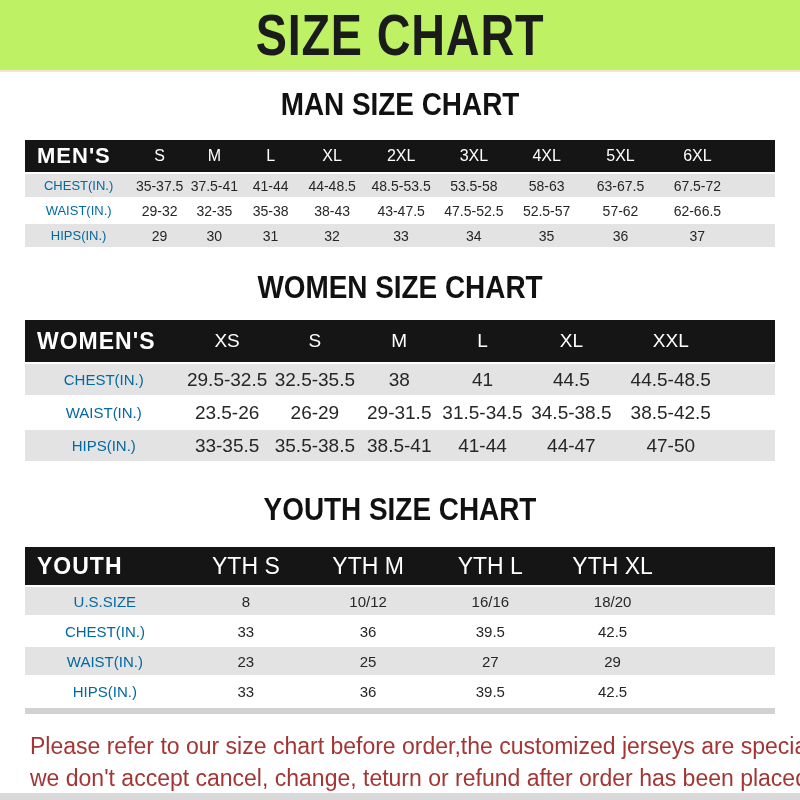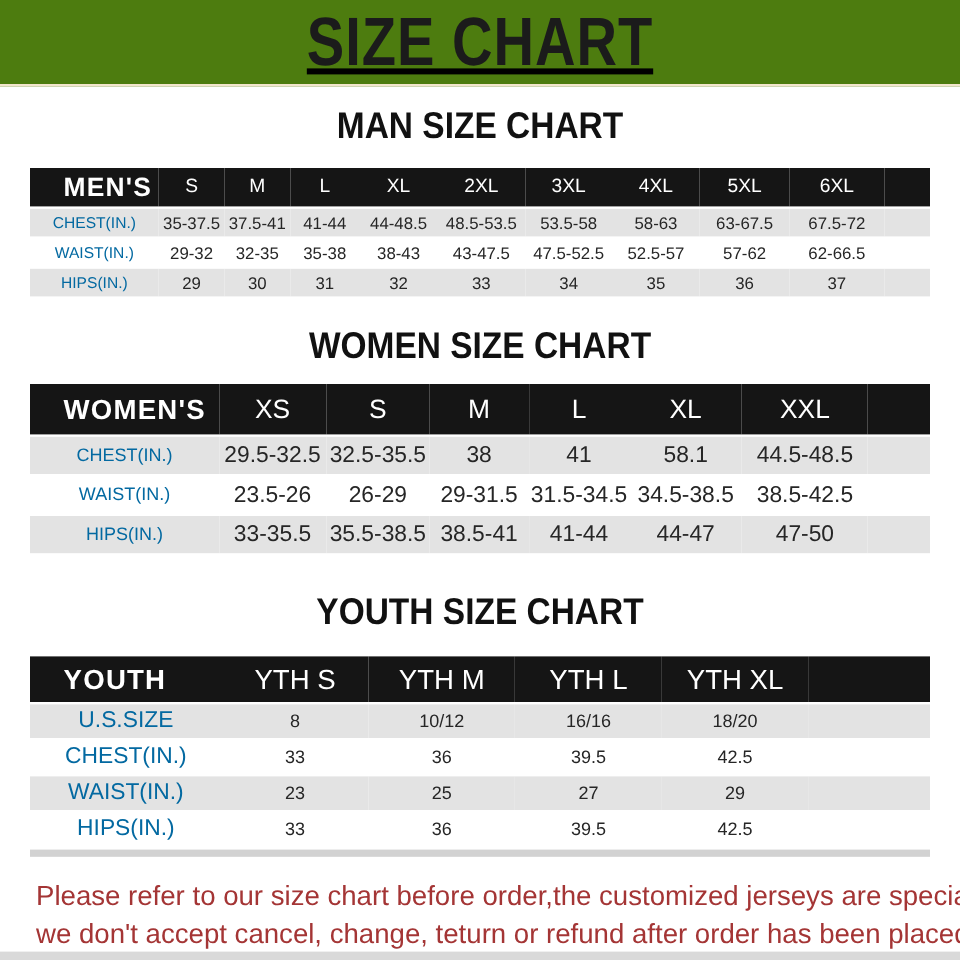--- a/index.html
+++ b/index.html
@@ -3,22 +3,22 @@
 <meta charset="utf-8">
 <style>
   html,body{margin:0;padding:0;}
   body{
     width:800px;height:800px;overflow:hidden;position:relative;
     background:#ffffff;
     font-family:"Liberation Sans","DejaVu Sans",sans-serif;
   }
   
   .banner{
-    height:70px;background:#4d7c0f;border-bottom:2px solid #f3e6cd;
-    display:flex;align-items:center;justify-content:center;text-decoration:underline;
+    height:70px;background:#bef264;border-bottom:2px solid #f3e6cd;
+    display:flex;align-items:center;justify-content:center;
   }
   .banner h1{
     margin:0;font-size:57px;font-weight:800;letter-spacing:1px;
     color:#1b1b1b;transform:scaleX(0.82);white-space:nowrap;
   }
   
   h2.section-heading{
     margin:0;text-align:center;font-size:31px;line-height:34px;
     font-weight:800;color:#111;transform:scaleX(0.9);white-space:nowrap;
   }
@@ -26,53 +26,53 @@
   .section-women h2{margin:22px 0 13px;}
   .section-youth h2{margin:30px 0 18px;}
   
   table.size-table{
     width:750px;margin:0 auto;table-layout:fixed;
     border-collapse:separate;border-spacing:0 2px;
   }
   table.size-table thead tr{background:#151515;color:#ffffff;}
   table.size-table th{font-weight:normal;text-align:center;padding:0;}
   table.size-table th:first-child{
-    font-weight:800;text-align:left;padding-left:28px;letter-spacing:1px;
+    font-weight:800;text-align:left;padding-left:12px;letter-spacing:1px;
   }
   table.size-table tbody tr:nth-child(odd){background:#e3e3e3;}
   table.size-table tbody tr:nth-child(even){background:#ffffff;}
   table.size-table td{
     text-align:center;padding:0;color:#262626;white-space:nowrap;
   }
   table.size-table td.row-label{color:#0369a1;}
   
   .men th{height:32px;font-size:16px;}
   .men th:first-child{font-size:22px;}
   .men td{height:23px;font-size:14px;}
   .men td.row-label{font-size:13px;}
   .men col:nth-child(1){width:14.3%}.men col:nth-child(2){width:7.3%}
   .men col:nth-child(3){width:7.3%}.men col:nth-child(4){width:7.7%}
   .men col:nth-child(5){width:8.7%}.men col:nth-child(6){width:9.7%}
   .men col:nth-child(7){width:9.7%}.men col:nth-child(8){width:9.7%}
   .men col:nth-child(9){width:10%}.men col:nth-child(10){width:10.5%}
   .men col:nth-child(11){width:5.1%}
   
-  .women th{height:42px;font-size:22px;}
+  .women th{height:42px;font-size:19px;}
   .women th:first-child{font-size:23px;margin-left:12px;}
   .women td{height:31px;font-size:19px;}
   .women td.row-label{font-size:15px;}
   .women col:nth-child(1){width:21%}.women col:nth-child(2){width:11.9%}
   .women col:nth-child(3){width:11.5%}.women col:nth-child(4){width:11%}
   .women col:nth-child(5){width:11.2%}.women col:nth-child(6){width:12.5%}
   .women col:nth-child(7){width:14%}.women col:nth-child(8){width:6.9%}
   
   .youth th{height:38px;font-size:23px;}
   .youth th:first-child{font-size:23px;letter-spacing:2px;}
   .youth td{height:28px;font-size:15px;}
-  .youth td.row-label{font-size:19px;}
+  .youth td.row-label{font-size:15px;}
   .youth col:nth-child(1){width:21.3%}.youth col:nth-child(2){width:16.3%}
   .youth col:nth-child(3){width:16.3%}.youth col:nth-child(4){width:16.3%}
   .youth col:nth-child(5){width:16.3%}.youth col:nth-child(6){width:13.5%}
   
   .table-endcap{
     width:750px;height:6px;margin:1px auto 0;background:#d2d2d2;
   }
   
   .disclaimer{margin:16px 0 0 30px;}
   .disclaimer p{
@@ -189,21 +189,21 @@
           <th></th>
         </tr>
       </thead>
       <tbody>
         <tr>
           <td class="row-label">CHEST(IN.)</td>
           <td>29.5-32.5</td>
           <td>32.5-35.5</td>
           <td>38</td>
           <td>41</td>
-          <td>58.1</td>
+          <td>44.5</td>
           <td>44.5-48.5</td>
           <td></td>
         </tr>
         <tr>
           <td class="row-label">WAIST(IN.)</td>
           <td>23.5-26</td>
           <td>26-29</td>
           <td>29-31.5</td>
           <td>31.5-34.5</td>
           <td>34.5-38.5</td>

